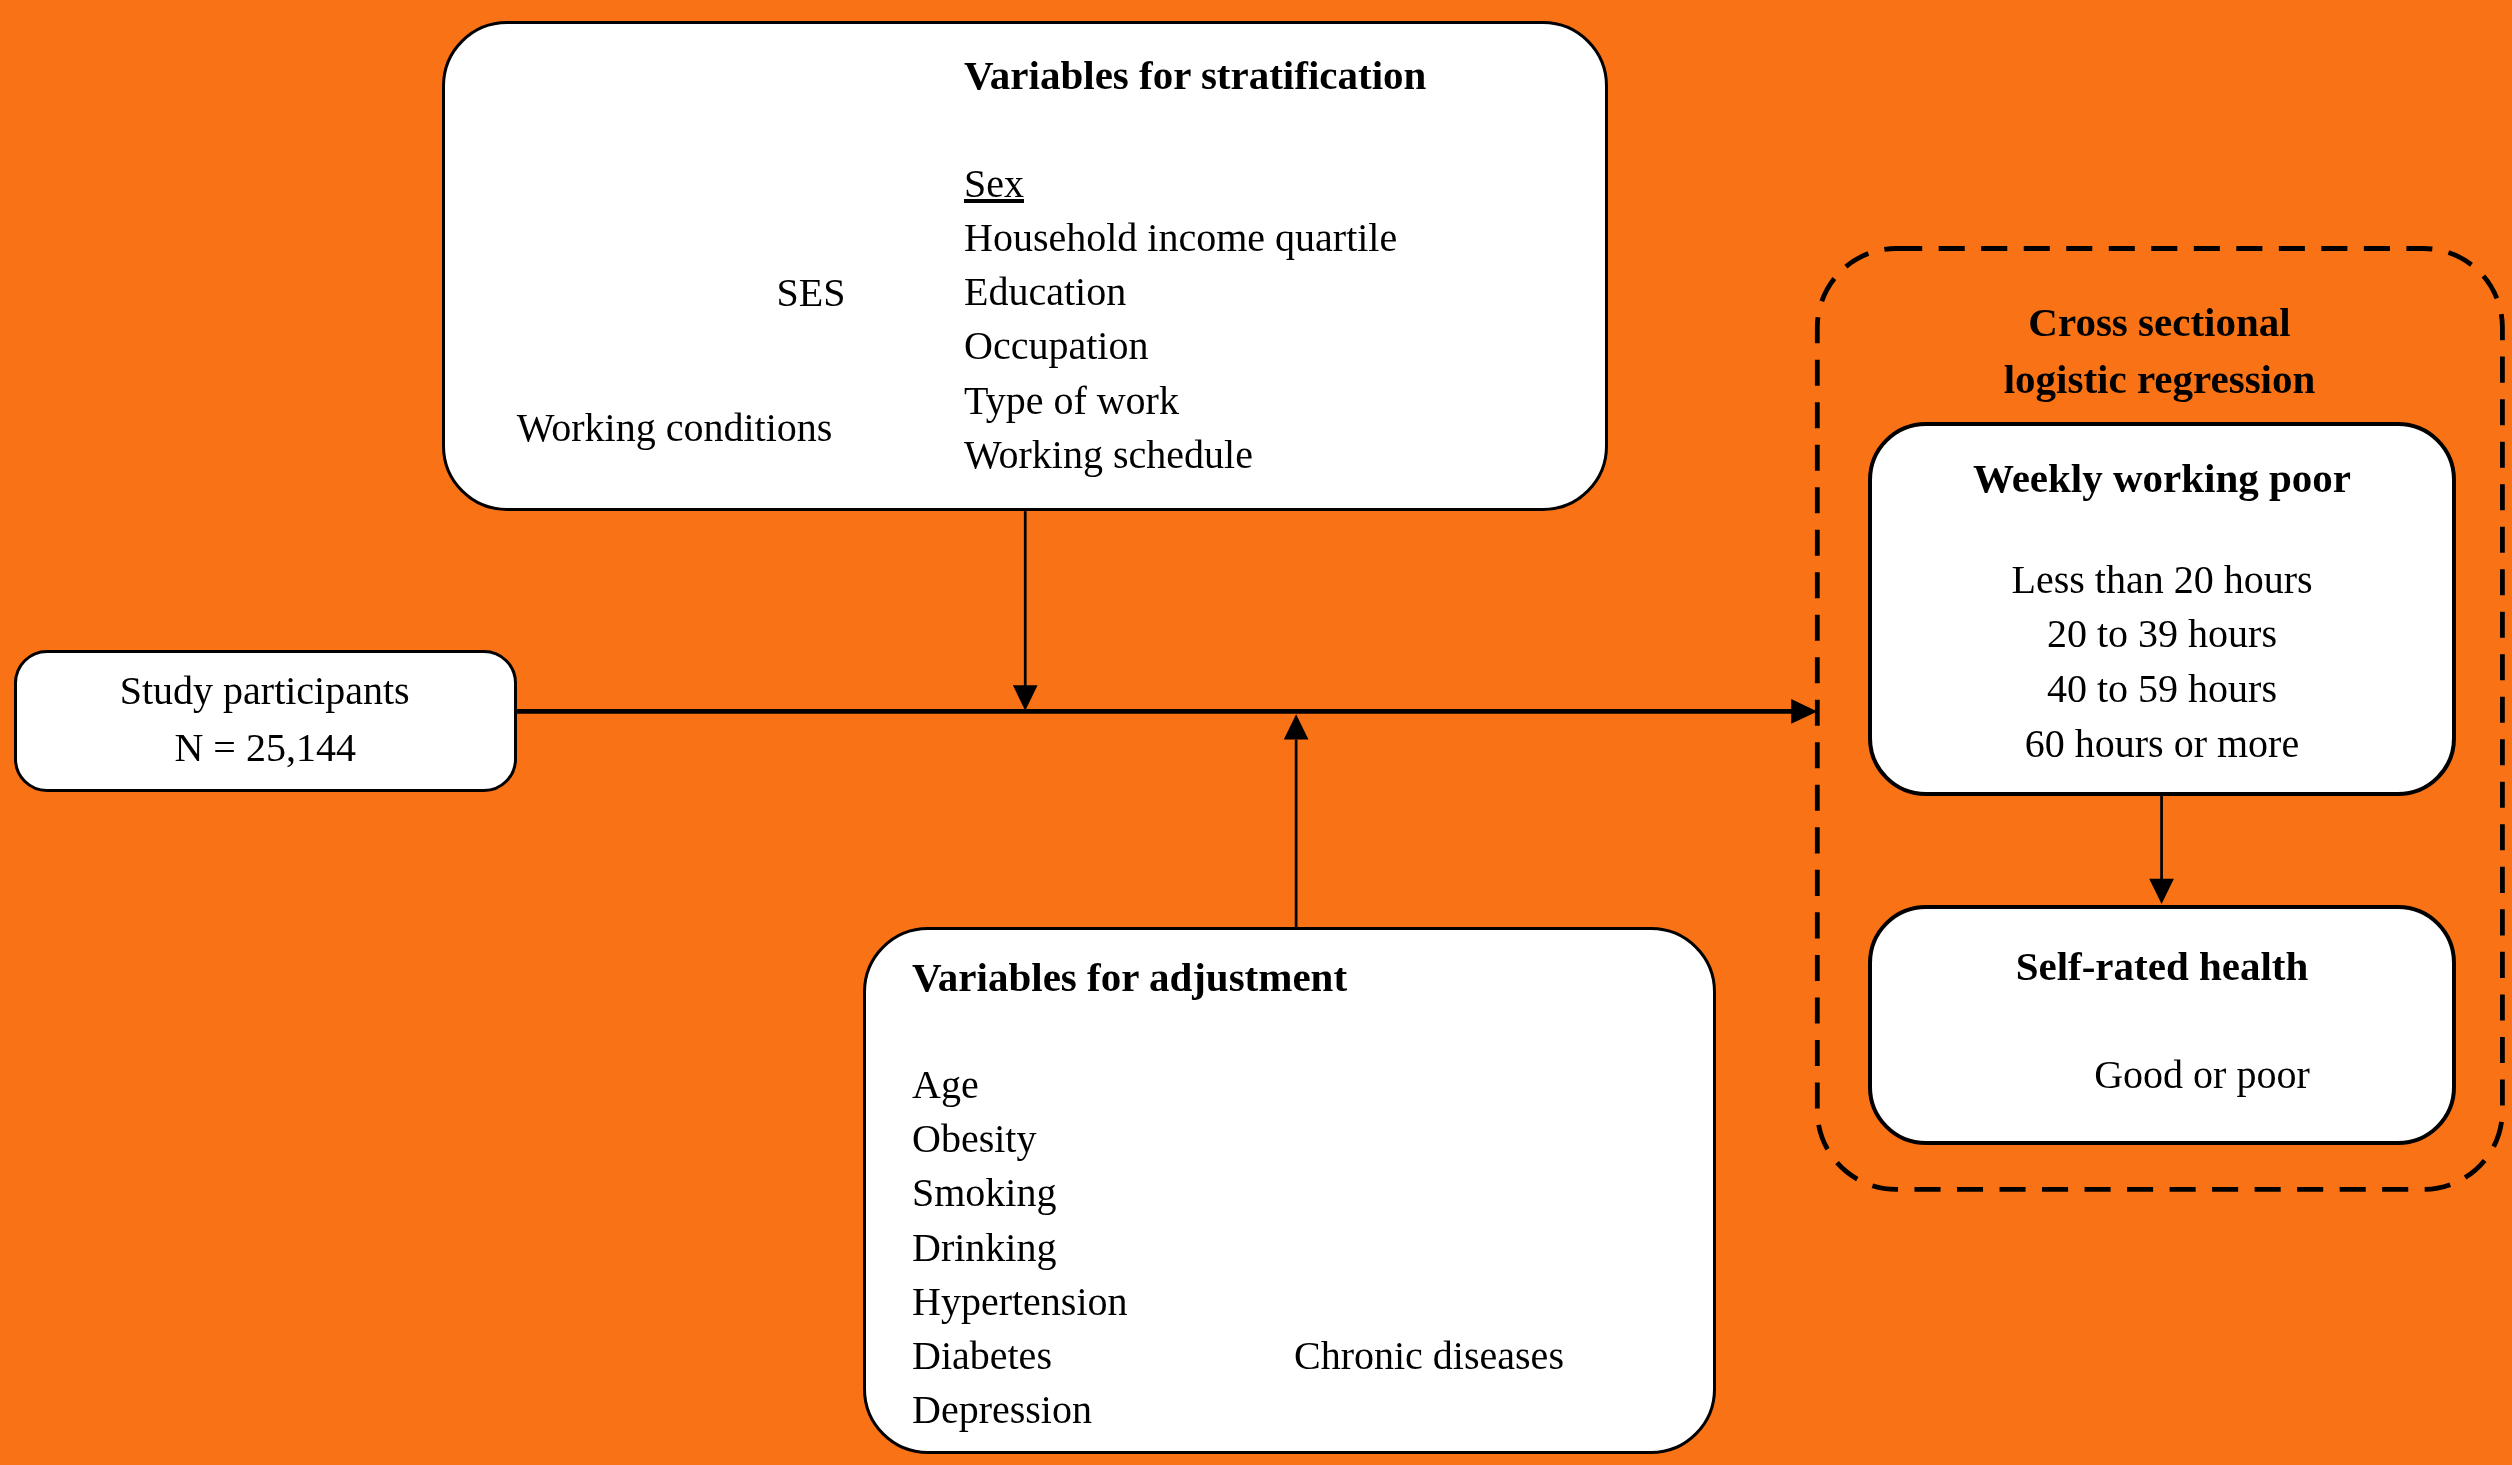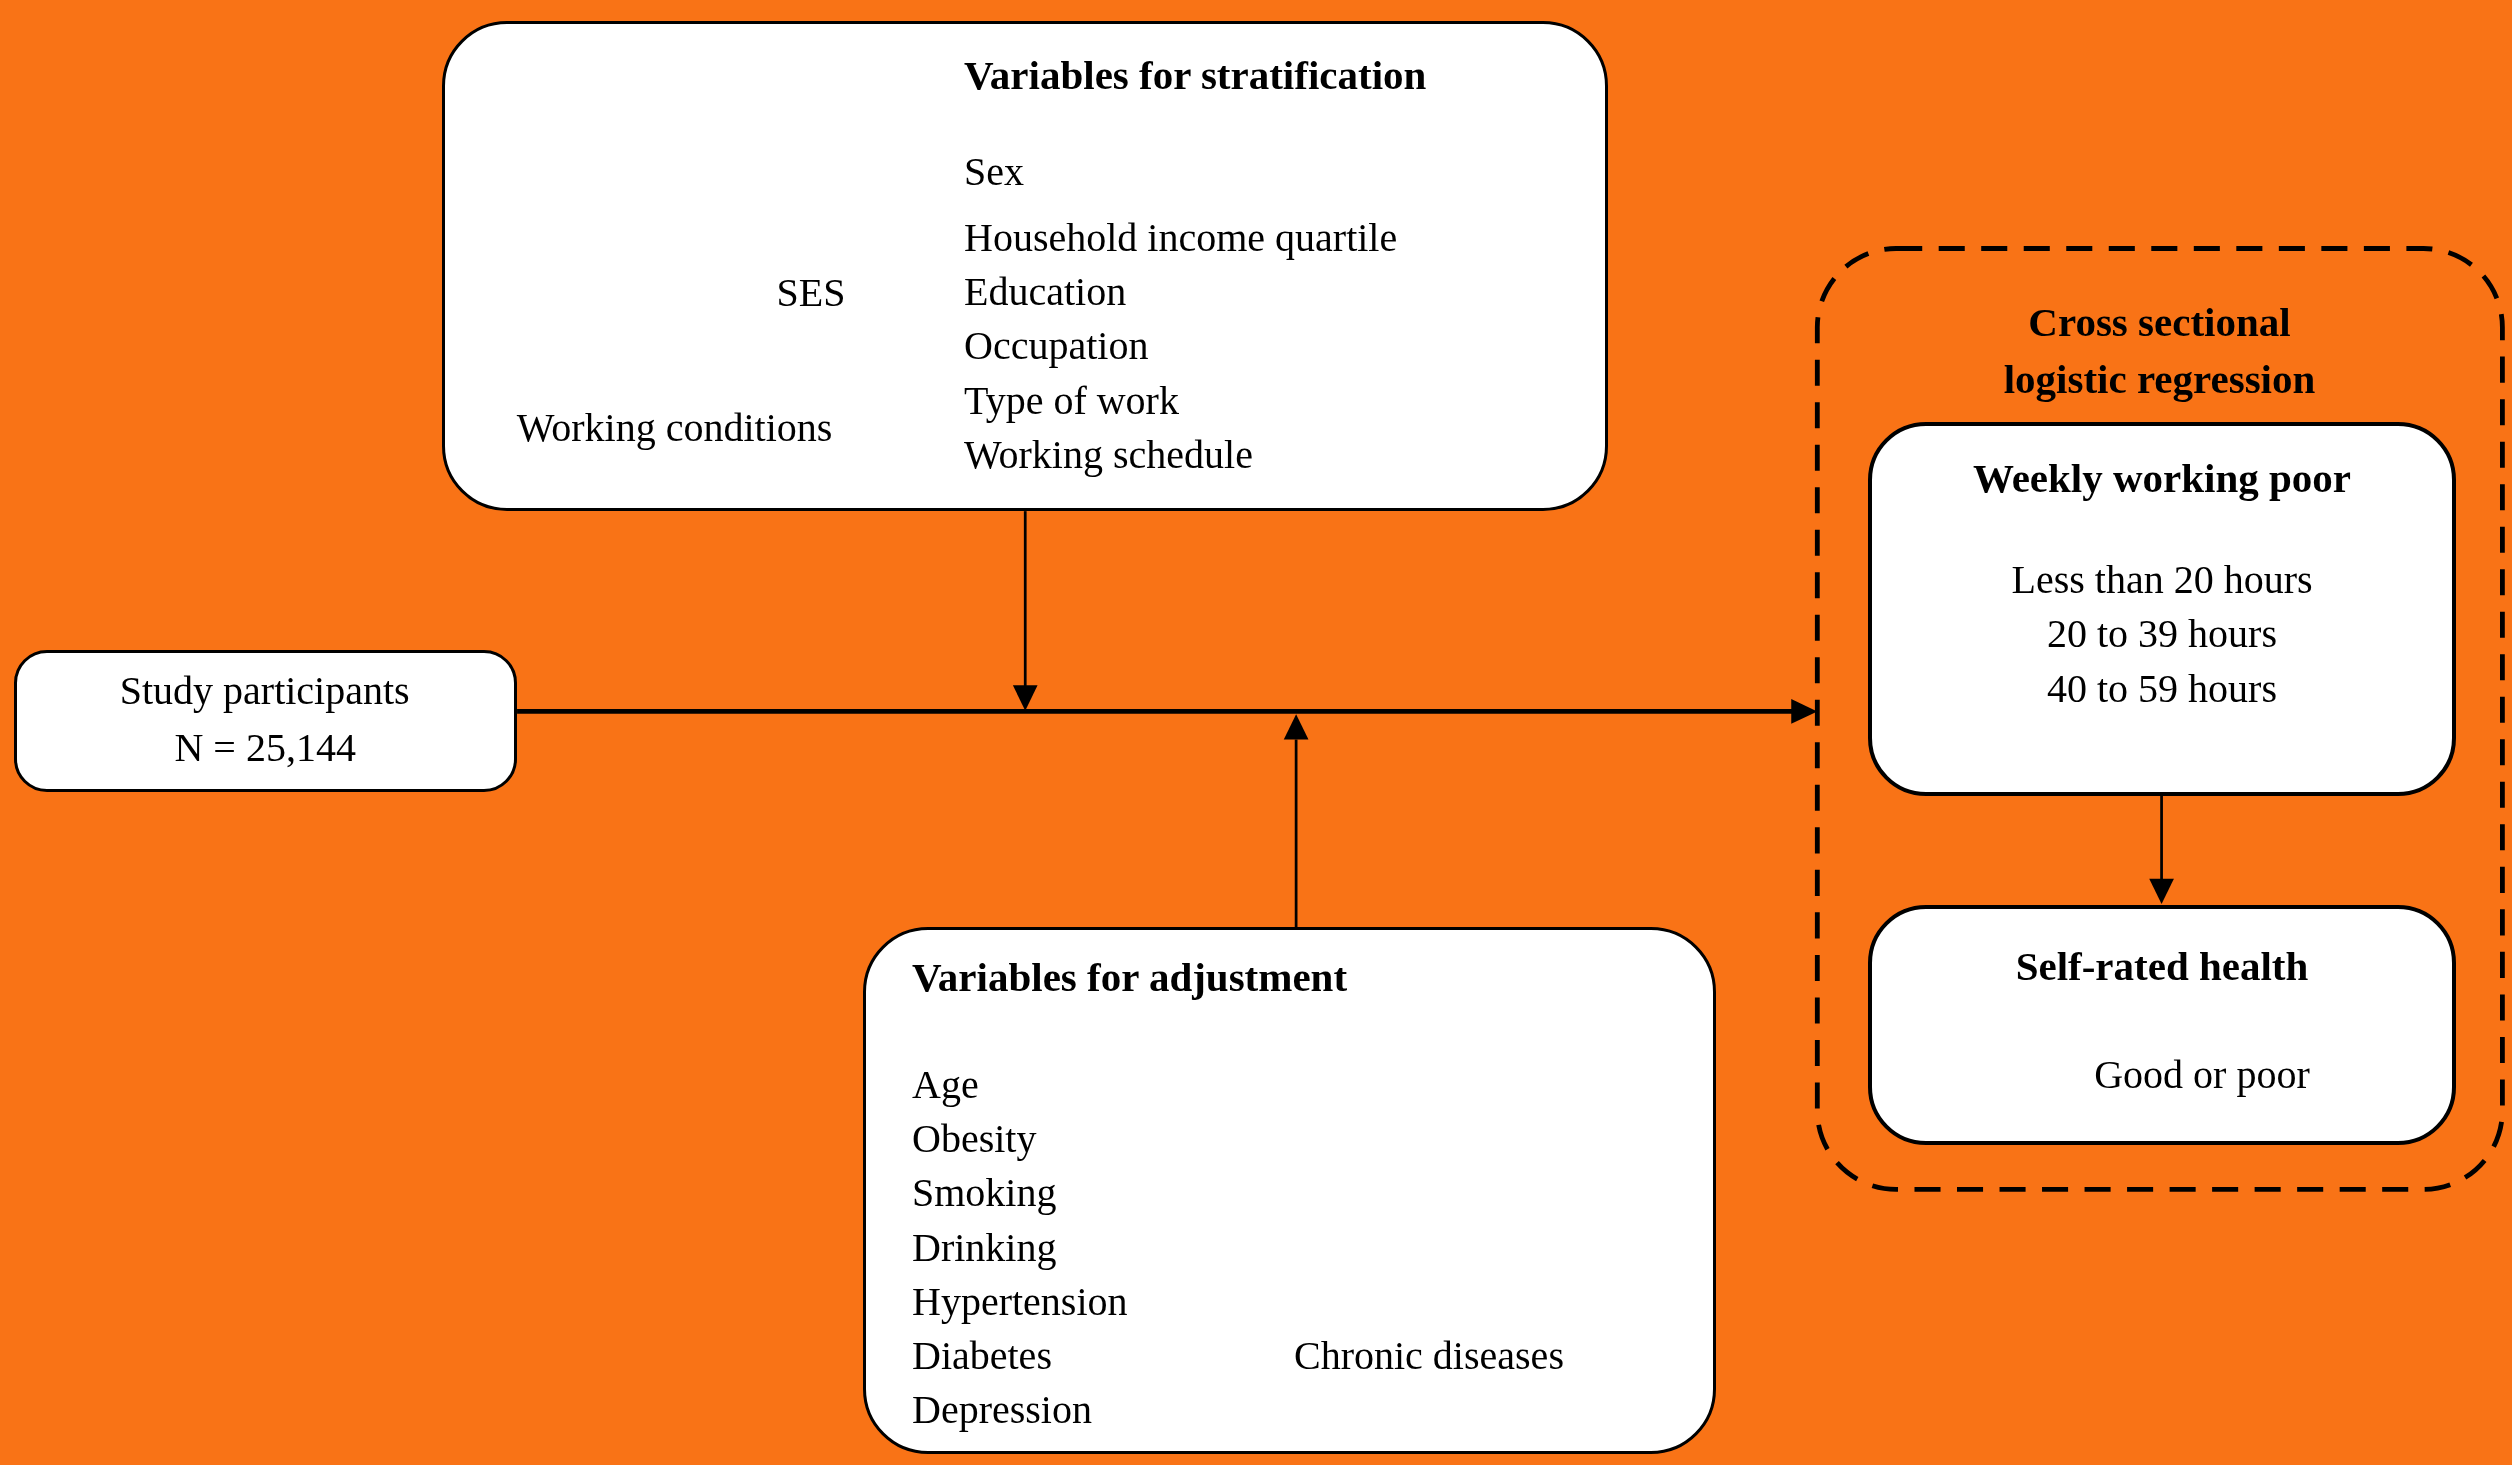--- a/index.html
+++ b/index.html
@@ -70,21 +70,21 @@
     </g>
 
     <g>
       <path d="M 1800 1858 Q 1826 1858 1826 1888 L 1826 1947 Q 1826 1977 1852 1977 Q 1826 1977 1826 2007 L 1826 2070 Q 1826 2100 1800 2100" fill="none" stroke-width="4" stroke-linecap="round" stroke="#000000"></path>
       <line x1="1852" y1="1977" x2="1880" y2="1977" stroke-width="4" stroke="#000000"></line>
     </g>
   </svg>
 
   <div class="box" style="left:442px; top:20.6px; width:1166px; height:490px; border-radius:65px;"></div>
   <div class="txt bold" style="left:964px; top:75px;">Variables for stratification</div>
-  <div class="txt" style="left:964px; top:172px;">Sex</div>
+  <div class="txt" style="left:964px; top:184px;text-decoration:underline;">Sex</div>
   <div class="txt" style="left:964px; top:238px;">Household income quartile</div>
   <div class="txt" style="left:964px; top:292px;">Education</div>
   <div class="txt" style="left:964px; top:346px;text-align:right;">Occupation</div>
   <div class="txt" style="left:964px; top:401px;">Type of work</div>
   <div class="txt" style="left:964px; top:455px;">Working schedule</div>
   <div class="txt rgt" style="left:720px; top:293px; width:182px;">SES</div>
   <div class="txt rgt" style="left:446px; top:428px; width:457px;">Working conditions</div>
 
   <div class="box" style="left:13.7px; top:650px; width:503px; height:142px; border-radius:33px;"></div>
   <div class="txt ctr" style="left:13.7px; top:691px; width:502px;">Study participants</div>
@@ -102,19 +102,20 @@
   <div class="txt" style="left:1294px; top:1356px;">Chronic diseases</div>
 
   <div class="txt bold ctr" style="left:1817px; top:322px; width:685px;">Cross sectional</div>
   <div class="txt bold ctr" style="left:1817px; top:379px; width:685px;">logistic regression</div>
 
   <div class="box" style="left:1868px; top:422px; width:588px; height:374px; border-width:4.1px; border-radius:58px;"></div>
   <div class="txt bold ctr" style="left:1868px; top:478px; width:588px;">Weekly working poor</div>
   <div class="txt ctr" style="left:1868px; top:580px; width:588px;">Less than 20 hours</div>
   <div class="txt ctr" style="left:1868px; top:634px; width:588px;">20 to 39 hours</div>
   <div class="txt ctr" style="left:1868px; top:689px; width:588px;">40 to 59 hours</div>
+  <div class="txt ctr" style="left:1868px; top:744px; width:588px;">60 hours or more</div>
 
   <div class="box" style="left:1868px; top:905px; width:588px; height:240px; border-width:4.1px; border-radius:58px;"></div>
   <div class="txt bold ctr" style="left:1868px; top:966px; width:588px;">Self-rated health</div>
   <div class="txt ctr" style="left:1868px; top:1075px; width:668px;">Good or poor</div>
 
 </div>
 
 
 </body></html>

